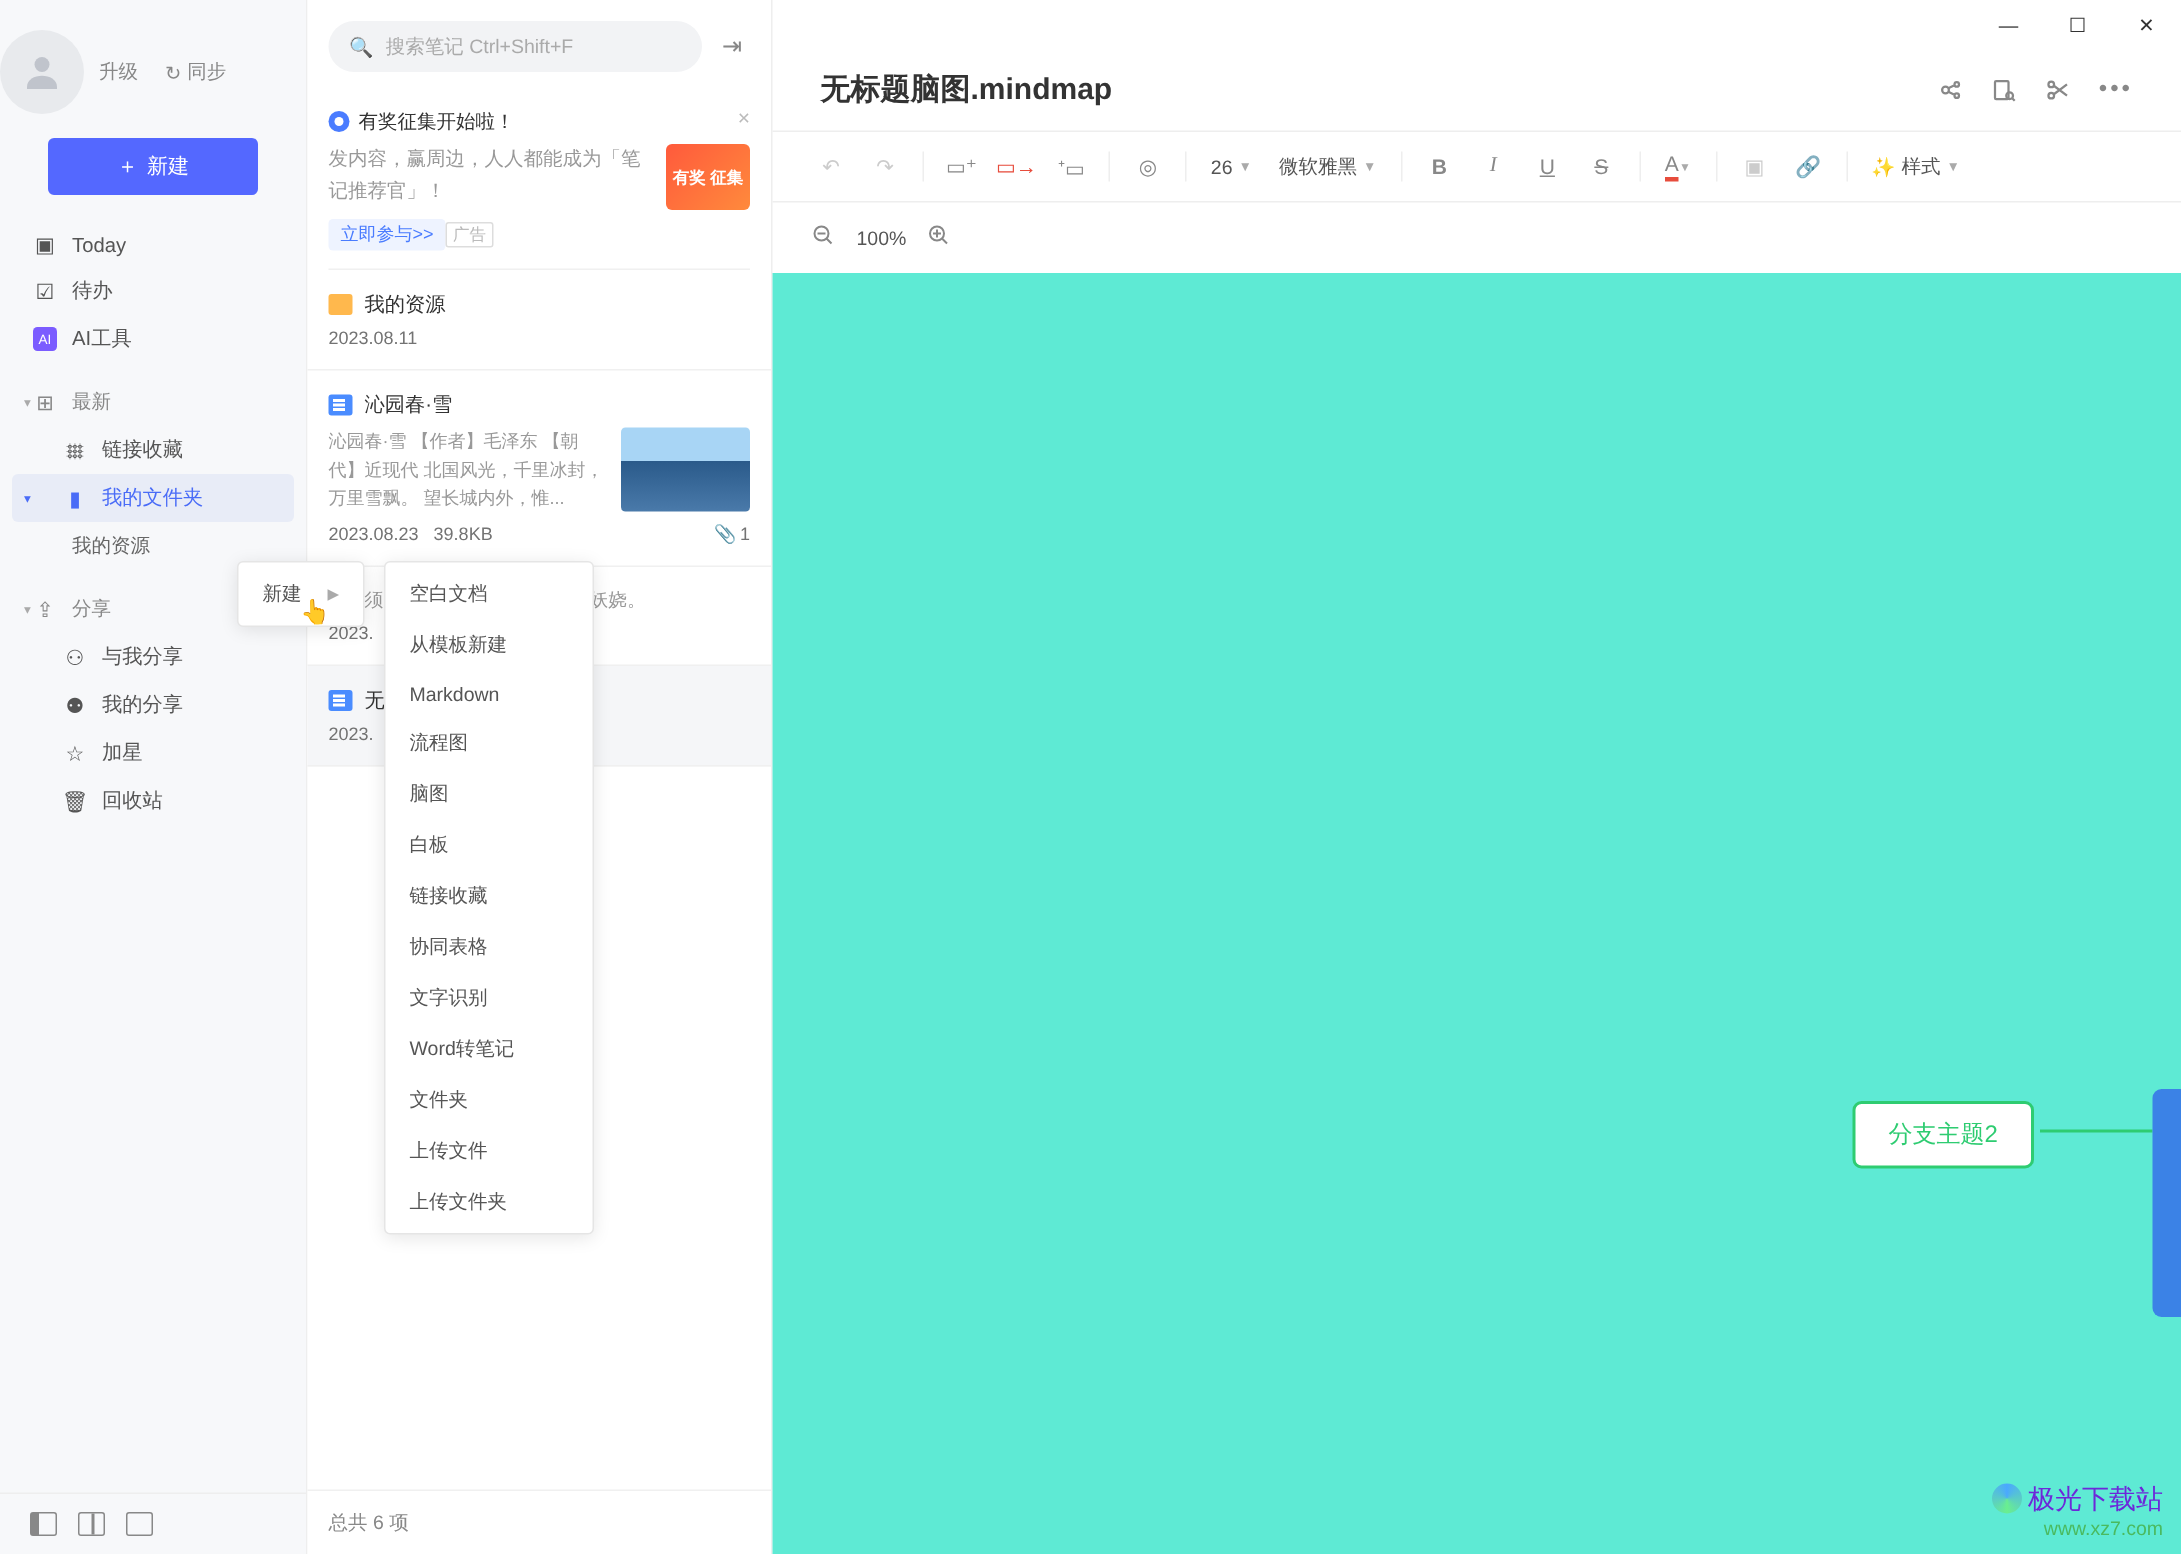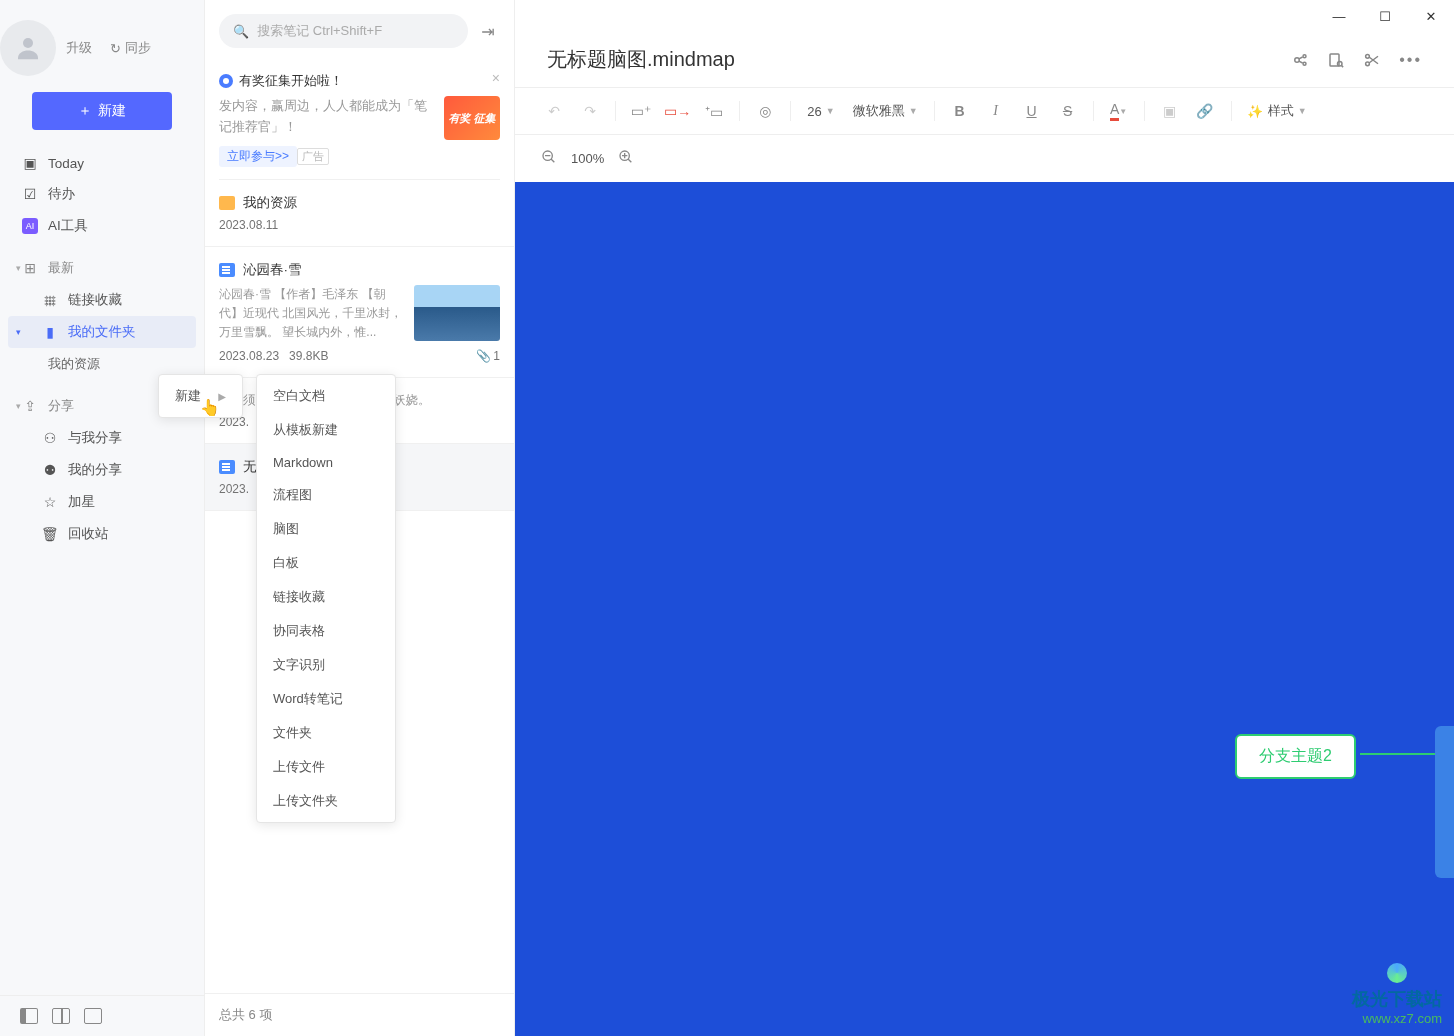--- a/index.html
+++ b/index.html
@@ -29,21 +29,21 @@
 .search-row { display: flex; align-items: center; padding: 14px 14px 8px; gap: 8px; }
 .search-box { flex: 1; height: 34px; background: #f2f3f5; border-radius: 18px; display: flex; align-items: center; padding: 0 14px; gap: 8px; color: #aaa; font-size: 13px; }
 .collapse-icon { width: 24px; height: 24px; display: flex; align-items: center; justify-content: center; color: #888; cursor: pointer; }
 .promo { margin: 8px 14px 0; position: relative; padding: 8px 0 12px; border-bottom: 1px solid #f0f0f0; }
 .promo-title { display: flex; align-items: center; gap: 6px; font-size: 13px; color: #333; font-weight: 500; }
 .promo-title .dot { width: 14px; height: 14px; border-radius: 50%; background: #4a7cff; position: relative; }
 .promo-title .dot::after { content: ''; position: absolute; width: 6px; height: 6px; background: #fff; border-radius: 50%; top: 4px; left: 4px; }
 .promo-close { position: absolute; right: 0; top: 6px; color: #bbb; font-size: 14px; cursor: pointer; }
 .promo-body { display: flex; gap: 8px; margin-top: 6px; }
 .promo-text { flex: 1; font-size: 13px; color: #999; line-height: 1.6; }
-.promo-img { width: 56px; height: 44px; background: linear-gradient(135deg,#ff5a3c,#ff8a3c); border-radius: 4px; display: flex; align-items: center; justify-content: center; color: #fff; font-size: 11px; font-weight: bold; text-align: center; font-style: italic; }
+.promo-img { width: 56px; height: 44px; background: linear-gradient(135deg,#ff5a3c,#ff8a3c); border-radius: 4px; display: flex; align-items: center; justify-content: center; color: #fff; font-size: 11px; font-weight: bold; text-align: center; }
 .promo-foot { display: flex; align-items: center; justify-content: flex-start; margin-top: 6px; }
 .promo-link { font-size: 12px; color: #4a7cff; background: #eef3ff; padding: 2px 8px; border-radius: 3px; cursor: pointer; }
 .promo-ad { font-size: 11px; color: #bbb; border: 1px solid #ddd; padding: 0 4px; border-radius: 2px; }
 .note-item { padding: 14px; border-bottom: 1px solid #f0f0f0; cursor: pointer; }
 .note-item.active { background: #f5f6f8; }
 .note-title { display: flex; align-items: center; gap: 8px; font-size: 13.5px; color: #333; margin-bottom: 6px; }
 .note-title .ficon { width: 16px; height: 14px; border-radius: 2px; }
 .ficon.folder { background: #ffb84d; }
 .ficon.doc { background: #4a8cff; position: relative; }
 .ficon.doc::after { content: ''; position: absolute; left: 3px; top: 3px; width: 8px; height: 2px; background: #fff; box-shadow: 0 3px 0 #fff, 0 6px 0 #fff; }
@@ -60,38 +60,38 @@
 .ctx-menu.m2 { left: 256px; top: 374px; width: 140px; }
 .ctx-item { padding: 8px 16px; font-size: 13px; color: #555; cursor: pointer; display: flex; align-items: center; justify-content: space-between; }
 .ctx-item .arrow { font-size: 10px; color: #aaa; }
 .cursor-ptr { position: absolute; left: 200px; top: 398px; z-index: 200; font-size: 16px; }
 
 
 .main { flex: 1; display: flex; flex-direction: column; position: relative; }
 .window-controls { position: absolute; top: 0; right: 0; display: flex; z-index: 50; }
 .window-controls span { width: 46px; height: 32px; display: flex; align-items: center; justify-content: center; color: #333; cursor: pointer; font-size: 13px; }
 .doc-header { display: flex; align-items: center; justify-content: space-between; padding: 46px 32px 14px 32px; }
-.doc-title { font-size: 20px; color: #333; }
+.doc-title { font-size: 20px; color: #333; font-weight: bold; }
 .doc-actions { display: flex; gap: 18px; color: #888; }
 .doc-actions span { cursor: pointer; display: flex; align-items: center; }
 .toolbar { display: flex; align-items: center; gap: 2px; padding: 8px 22px; border-top: 1px solid #eee; border-bottom: 1px solid #eee; }
 .tb-btn { min-width: 34px; height: 30px; display: flex; align-items: center; justify-content: center; color: #888; cursor: pointer; font-size: 14px; border-radius: 3px; padding: 0 4px; }
 .tb-btn.disabled { color: #ccc; }
 .tb-sep { width: 1px; height: 20px; background: #eee; margin: 0 6px; }
 .tb-select { display: flex; align-items: center; gap: 4px; padding: 0 8px; font-size: 13px; color: #555; cursor: pointer; height: 30px; }
 .zoom-bar { display: flex; align-items: center; gap: 14px; padding: 14px 26px; color: #888; }
 .zoom-bar span { cursor: pointer; font-size: 13px; }
-.canvas { flex: 1; position: relative; background: #1d4ed8; }
+.canvas { flex: 1; position: relative; background: #5eead4; }
 .node { position: absolute; border-radius: 6px; display: flex; align-items: center; justify-content: center; font-size: 16px; padding: 10px 22px; }
 .node.center { left: 920px; top: 544px; background: #3b82e6; color: #fff; font-size: 22px; padding: 16px 32px; }
 .node.left { left: 720px; top: 552px; border: 2px solid #2ecc71; color: #2ecc71; background: #fff; }
 svg.lines { position: absolute; left: 0; top: 0; width: 100%; height: 100%; pointer-events: none; }
 
 .watermark { position: absolute; right: 12px; bottom: 10px; text-align: right; }
-.watermark .l1 { font-size: 18px; color: #0369a1; font-weight: 700; display: flex; align-items: center; gap: 4px; justify-content: flex-end; flex-direction: column; }
+.watermark .l1 { font-size: 18px; color: #6d28d9; font-weight: 400; display: flex; align-items: center; gap: 4px; justify-content: flex-end; }
 .watermark .l1 .logo { width: 20px; height: 20px; border-radius: 50%; background: conic-gradient(#4aa8ff,#6aef8f,#4aa8ff); }
 .watermark .l2 { font-size: 13px; color: #4aba5f; }
 </style>
 </head>
 <body>
 
 <div class="sidebar">
   <div class="avatar-area">
     <div class="avatar">
       <svg viewBox="0 0 24 24">

